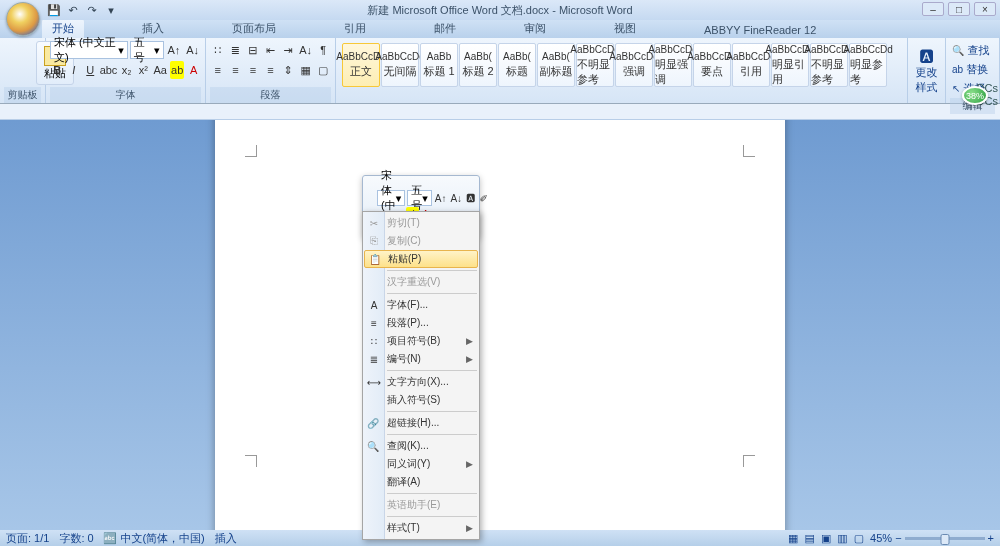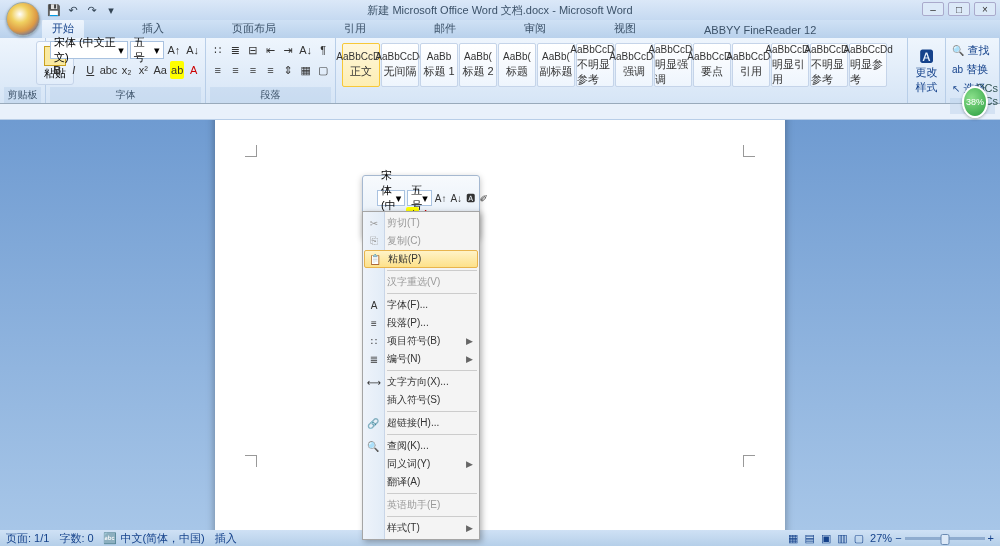--- a/index.html
+++ b/index.html
@@ -52,21 +52,21 @@
 .menuitem.highlight{background:linear-gradient(#fff3c8,#fde18a);border:1px solid #e8b44d;border-radius:2px;margin:0 1px;padding-left:23px;}
 .menuitem .mico{position:absolute;left:4px;width:14px;height:14px;display:flex;align-items:center;justify-content:center;font-size:10px;}
 .menuitem .arrow{position:absolute;right:6px;font-size:9px;color:#666;}
 .sep{height:1px;background:#ccc;margin:2px 2px 2px 24px;}
 .iconstrip{position:absolute;left:0;top:0;bottom:0;width:22px;background:linear-gradient(90deg,#eef3fa,#e2ecf7);border-right:1px solid #c9d6e8;}
 .statusbar{position:absolute;bottom:0;left:0;right:0;height:16px;background:linear-gradient(#cfe1f5,#b5cfe9);display:flex;align-items:center;font-size:10px;color:#15428b;padding:0 6px;gap:10px;}
 .statusbar .right{margin-left:auto;display:flex;align-items:center;gap:6px;}
 .zoom{display:flex;align-items:center;gap:3px;}
 .slider{width:80px;height:3px;background:#8faccf;position:relative;}
 .slider::before{content:"";position:absolute;left:50%;top:-3px;width:7px;height:9px;background:#dce9f8;border:1px solid #6a8ab2;border-radius:2px;transform:translateX(-50%);}
-.badge{position:absolute;right:12px;top:86px;width:26px;height:32px;border-radius:50%;background:radial-gradient(circle at 35% 35%,#8be08b,#2a9d3f);border:2px solid #fff;box-shadow:0 1px 3px rgba(0,0,0,.3);color:#fff;font-size:9px;display:flex;align-items:center;justify-content:center;z-index:30;}
+.badge{position:absolute;right:12px;top:86px;width:26px;height:19px;border-radius:50%;background:radial-gradient(circle at 35% 35%,#8be08b,#2a9d3f);border:2px solid #fff;box-shadow:0 1px 3px rgba(0,0,0,.3);color:#fff;font-size:9px;display:flex;align-items:center;justify-content:center;z-index:30;}
 .sidebtns{position:absolute;right:2px;top:82px;display:flex;flex-direction:column;gap:1px;font-size:8px;color:#355;}
 </style>
 </head>
 <body>
 
 <div class="titlebar">
   <div class="office-btn"></div>
   <div class="qat">
     <span>💾</span>
     <span>↶</span>
@@ -320,19 +320,19 @@
   <span>字数: 0</span>
   <span>🔤 <span>中文(简体，中国)</span></span>
   <span>插入</span>
   <div class="right">
     <span>▦</span>
     <span>▤</span>
     <span>▣</span>
     <span>▥</span>
     <span>▢</span>
     <div class="zoom">
-      <span>27%</span>
+      <span>45%</span>
       <span>−</span>
       <div class="slider"></div>
       <span>+</span>
     </div>
   </div>
 </div>
 
 </body></html>

